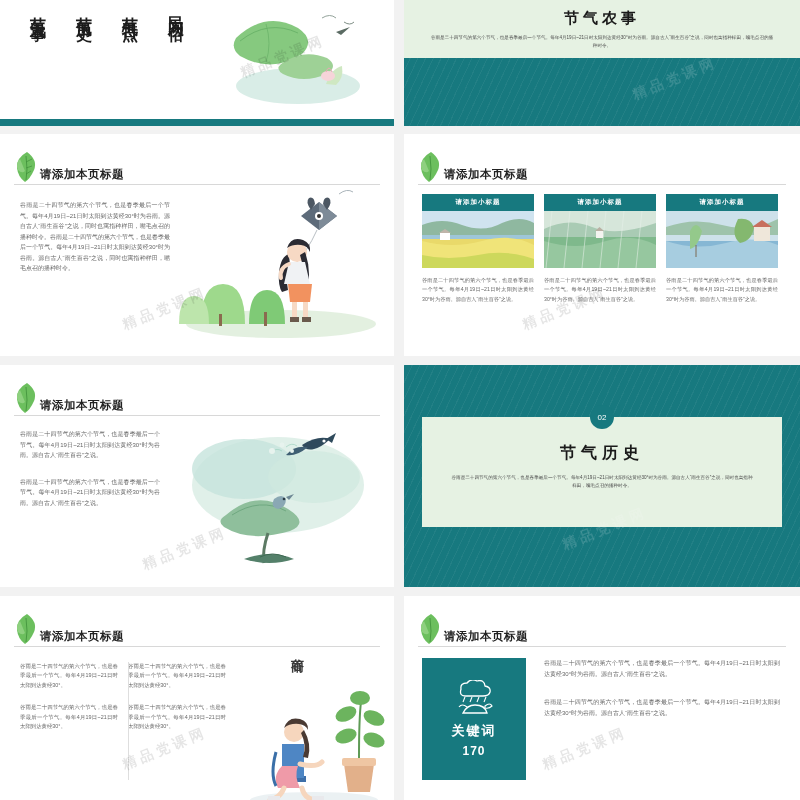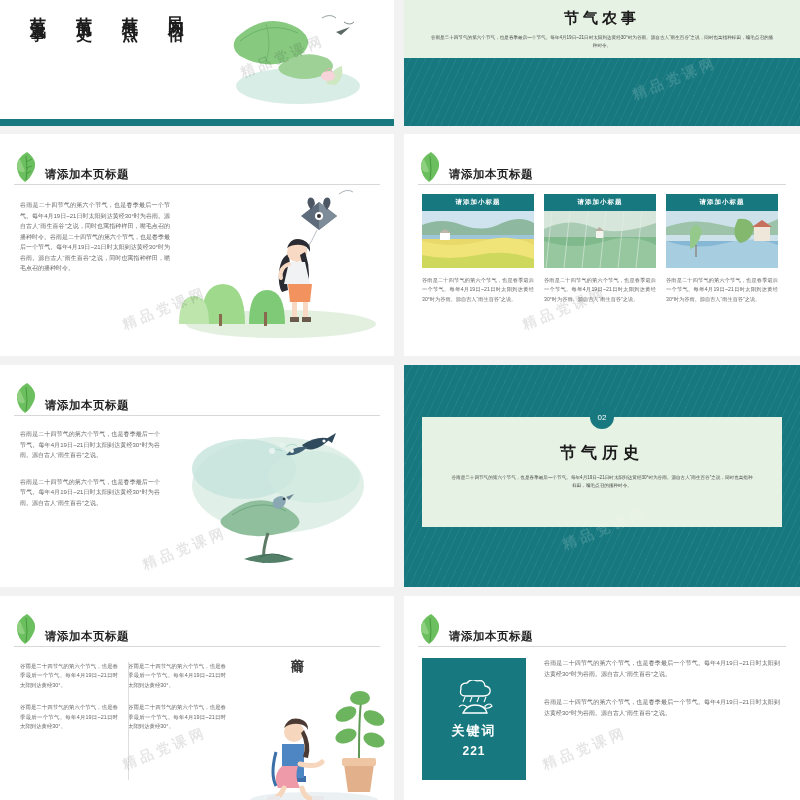--- a/index.html
+++ b/index.html
@@ -36,21 +36,21 @@
   
   .texture {
     position: absolute; inset: 0;
     background-image: repeating-linear-gradient(115deg, rgba(255,255,255,0.05) 0px, rgba(255,255,255,0.05) 1px, rgba(255,255,255,0) 1px, rgba(255,255,255,0) 7px);
     pointer-events: none;
   }
 
   
   .page-head {
     position: absolute; left: 14px; top: 16px;
-    display: flex; align-items: flex-end; gap: 5px;
+    display: flex; align-items: flex-end; 
   }
   .leaf-mark { width: 26px; height: 34px; position: relative; }
   .page-title {
     font-size: 11.5px; font-weight: bold; color: #222;
     letter-spacing: 0.5px; padding-bottom: 2px;
   }
   .title-rule {
     position: absolute; left: 14px; top: 50px;
     width: 366px; height: 1px; background: #d8d8d8;
   }
@@ -438,21 +438,21 @@
 
     <div class="s8-box">
       <svg width="46" height="38" viewBox="0 0 46 38">
         <path d="M10 9 q-1 -6 6 -6 q4 -5 10 -2 q7 -2 8 5 q6 1 5 6 q-1 4 -7 4 H14 q-6 0 -4 -7z" fill="none" stroke="#ffffff" stroke-width="1.3"></path>
         <path d="M14 17 l-2 5 M21 17 l-2 5 M28 17 l-2 5 M35 17 l-2 5" stroke="#ffffff" stroke-width="1.1"></path>
         <path d="M12 33 q4 -8 12 -8 q10 0 12 8z" fill="none" stroke="#ffffff" stroke-width="1.3"></path>
         <path d="M34 26 q5 -4 7 0 q-3 3 -7 2z" fill="none" stroke="#ffffff" stroke-width="1.2"></path>
         <path d="M16 27 q-5 -4 -8 0" fill="none" stroke="#ffffff" stroke-width="1.2"></path>
       </svg>
       <div class="kw">关键词</div>
-      <div class="num">221</div>
+      <div class="num">170</div>
     </div>
 
     <div class="s8-text">
       <p class="body-text">谷雨是二十四节气的第六个节气，也是春季最后一个节气。每年4月19日~21日时太阳到达黄经30°时为谷雨。源自古人“雨生百谷”之说。</p>
       <p class="body-text">谷雨是二十四节气的第六个节气，也是春季最后一个节气。每年4月19日~21日时太阳到达黄经30°时为谷雨。源自古人“雨生百谷”之说。</p>
     </div>
   </div>
 
   <div class="wm w1">精品党课网</div>
   <div class="wm w2">精品党课网</div>

